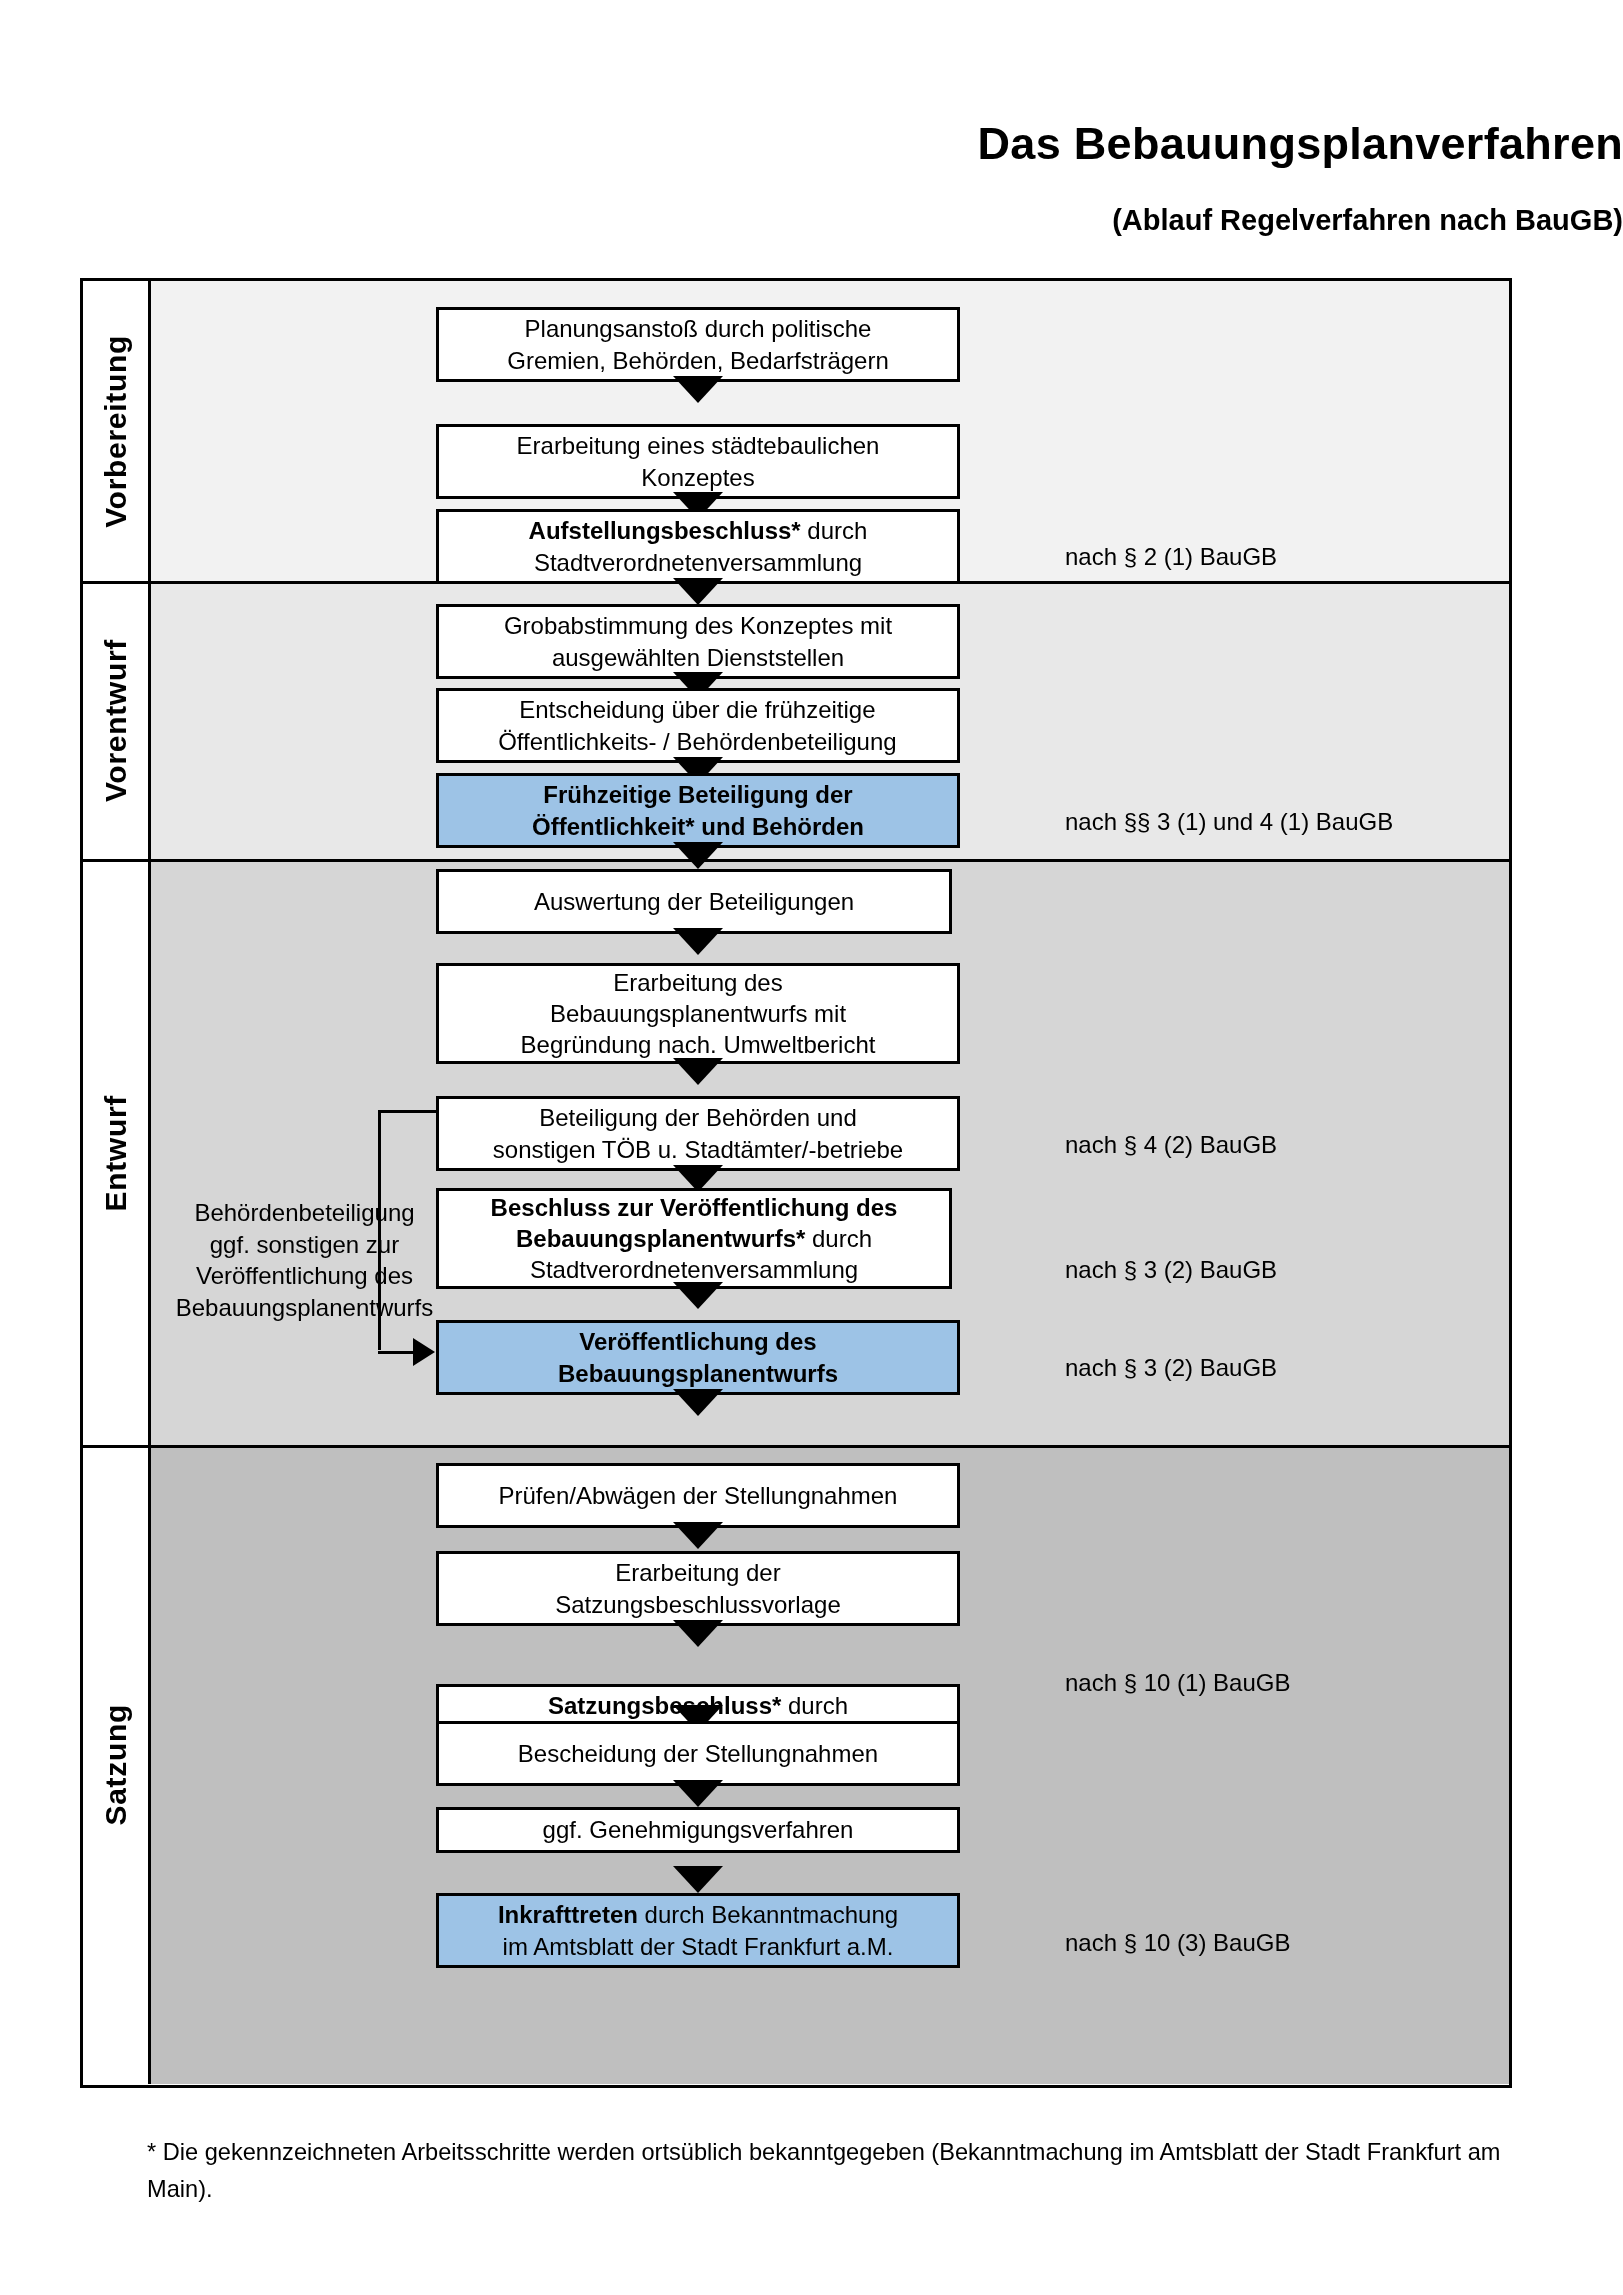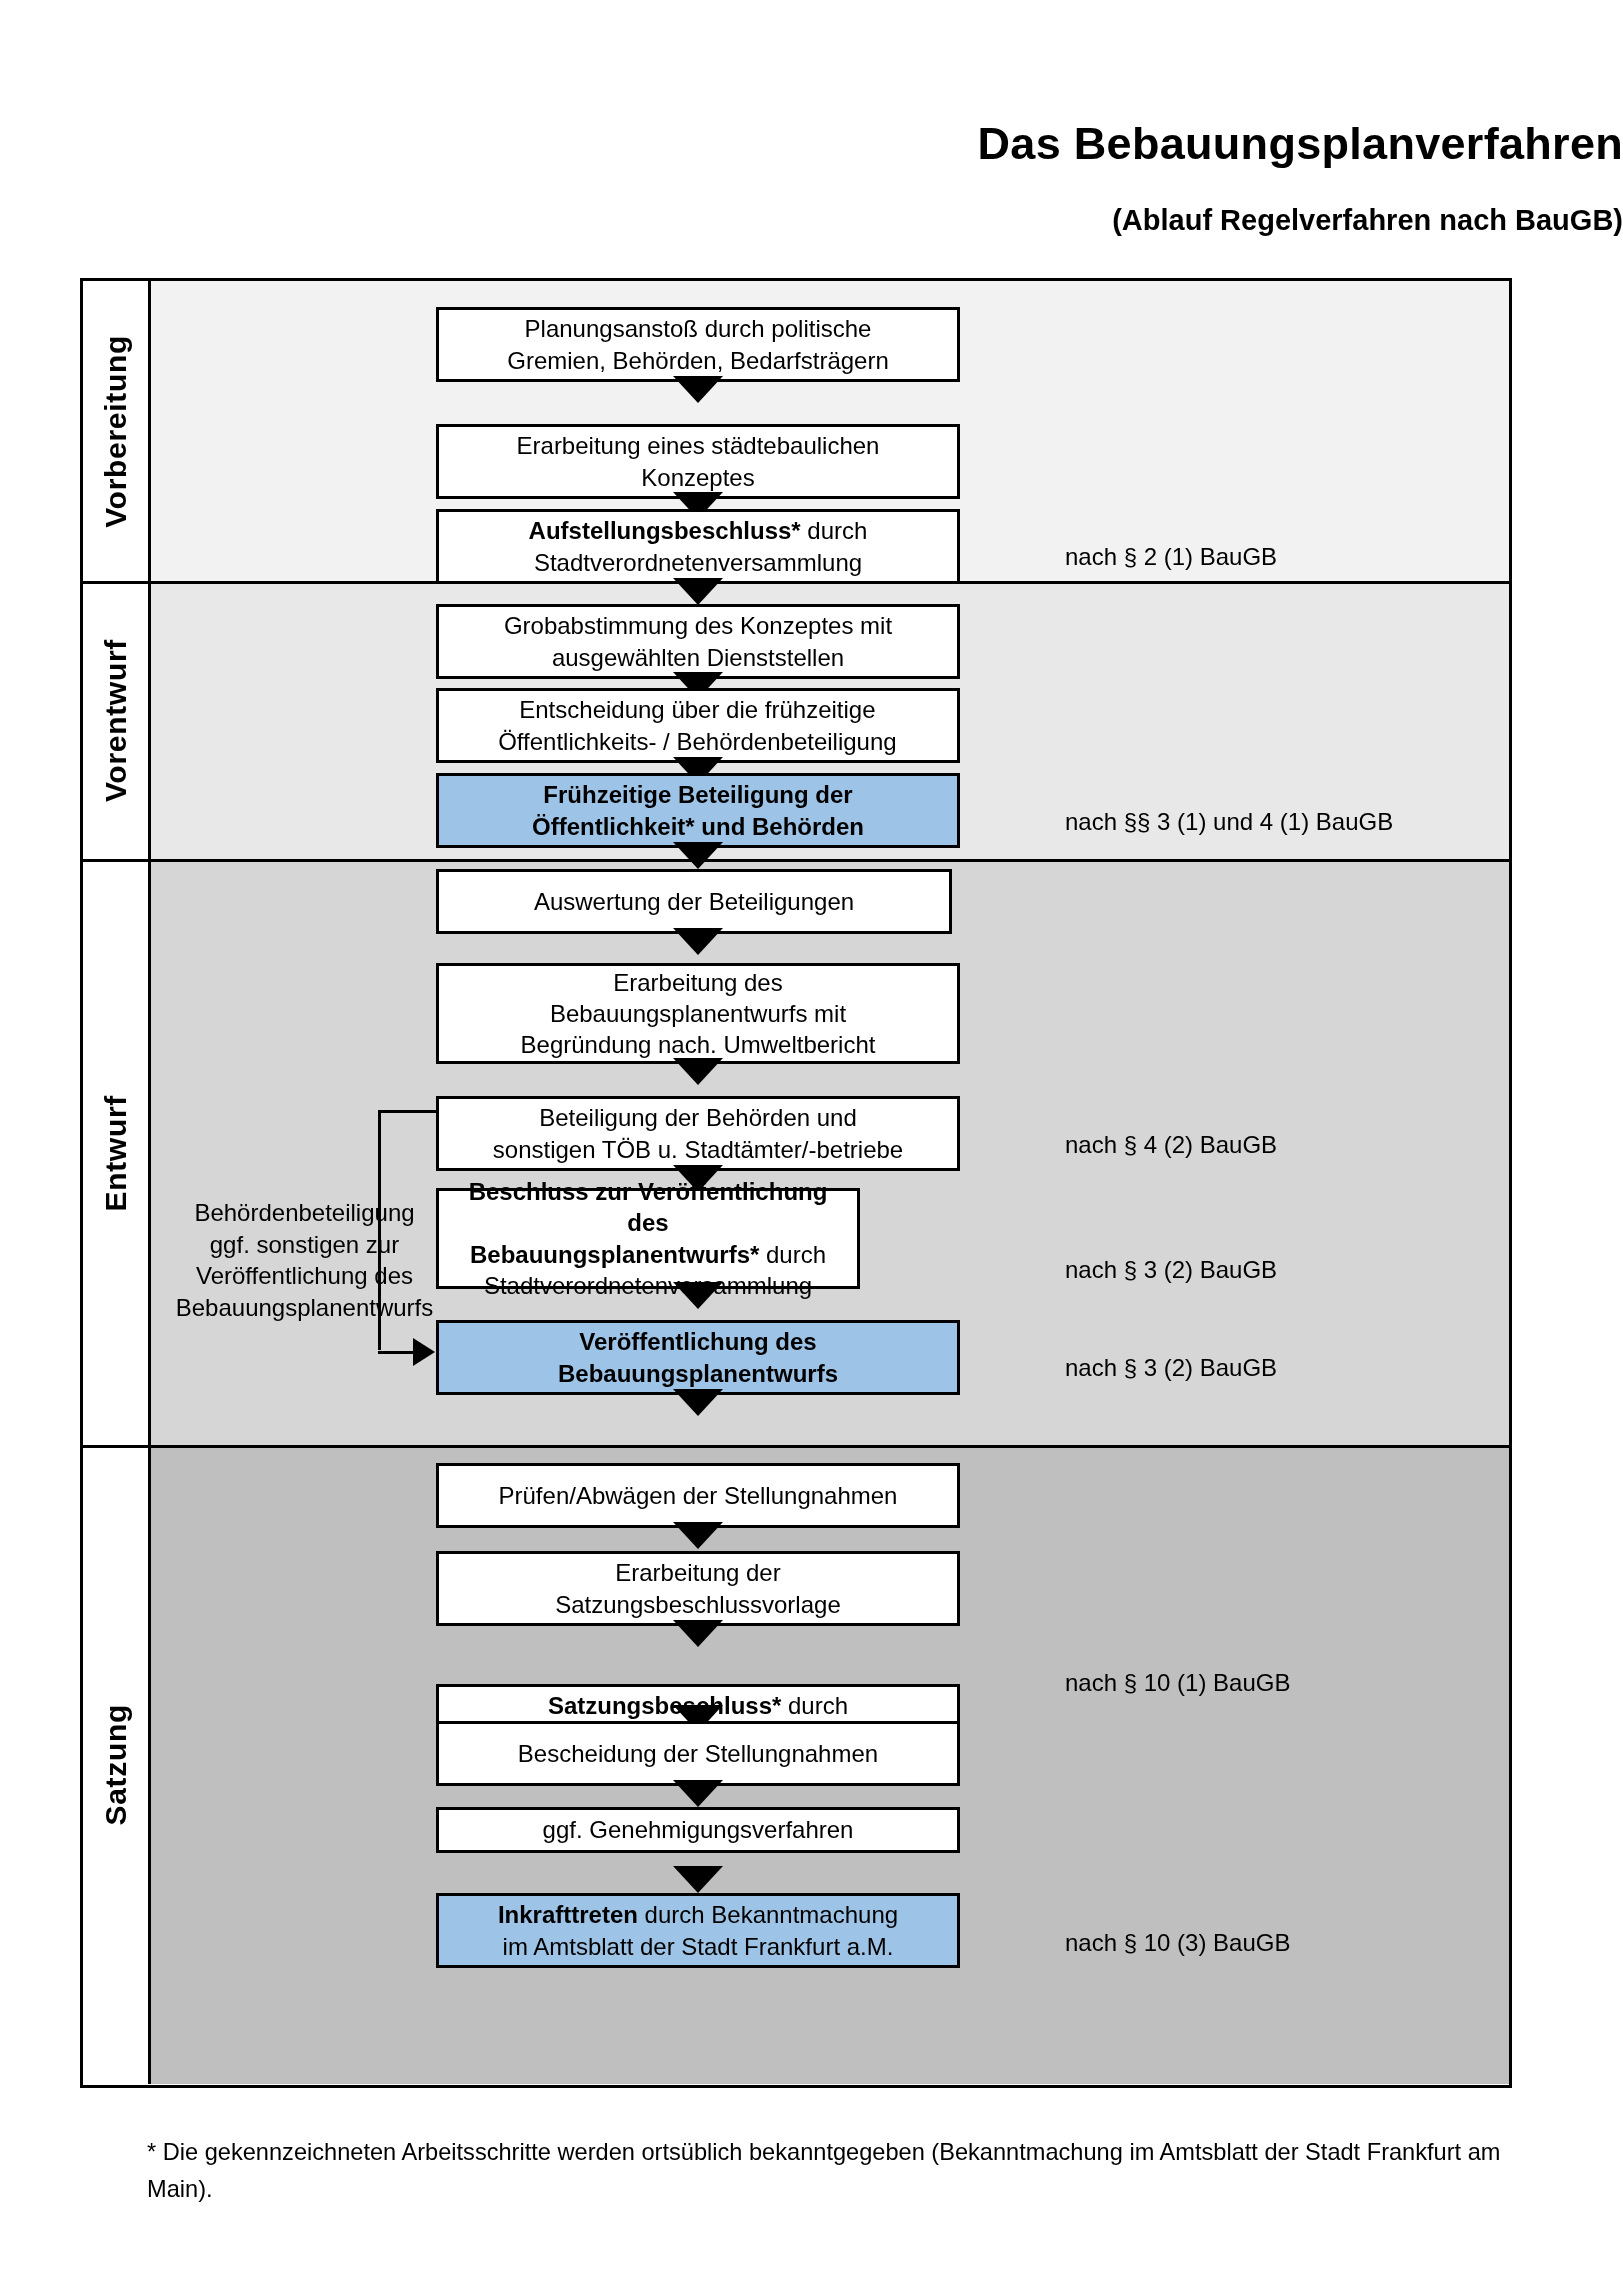--- a/index.html
+++ b/index.html
@@ -264,21 +264,21 @@
       </div>
     </div>
     <div class="arrow" style="left: 590px; top: 777px;"></div>
     <div class="box" style="left: 353px; top: 815px; width: 524px; height: 75px;">
       <div>
         <div><span>Beteiligung der Behörden und</span></div>
         <div><span>sonstigen TÖB u. Stadtämter/-betriebe</span></div>
       </div>
     </div>
     <div class="arrow" style="left: 590px; top: 884px;"></div>
-    <div class="box" style="left: 353px; top: 907px; width: 424px; height: 101px;">
+    <div class="box" style="left: 353px; top: 907px; width: 516px; height: 101px;">
       <div>
         <div><span class="b">Beschluss zur Veröffentlichung des</span></div>
         <div><span class="b">Bebauungsplanentwurfs*</span><span> durch</span></div>
         <div><span>Stadtverordnetenversammlung</span></div>
       </div>
     </div>
     <div class="arrow" style="left: 590px; top: 1001px;"></div>
     <div class="box blue" style="left: 353px; top: 1039px; width: 524px; height: 75px;">
       <div>
         <div><span class="b">Veröffentlichung des</span></div>

